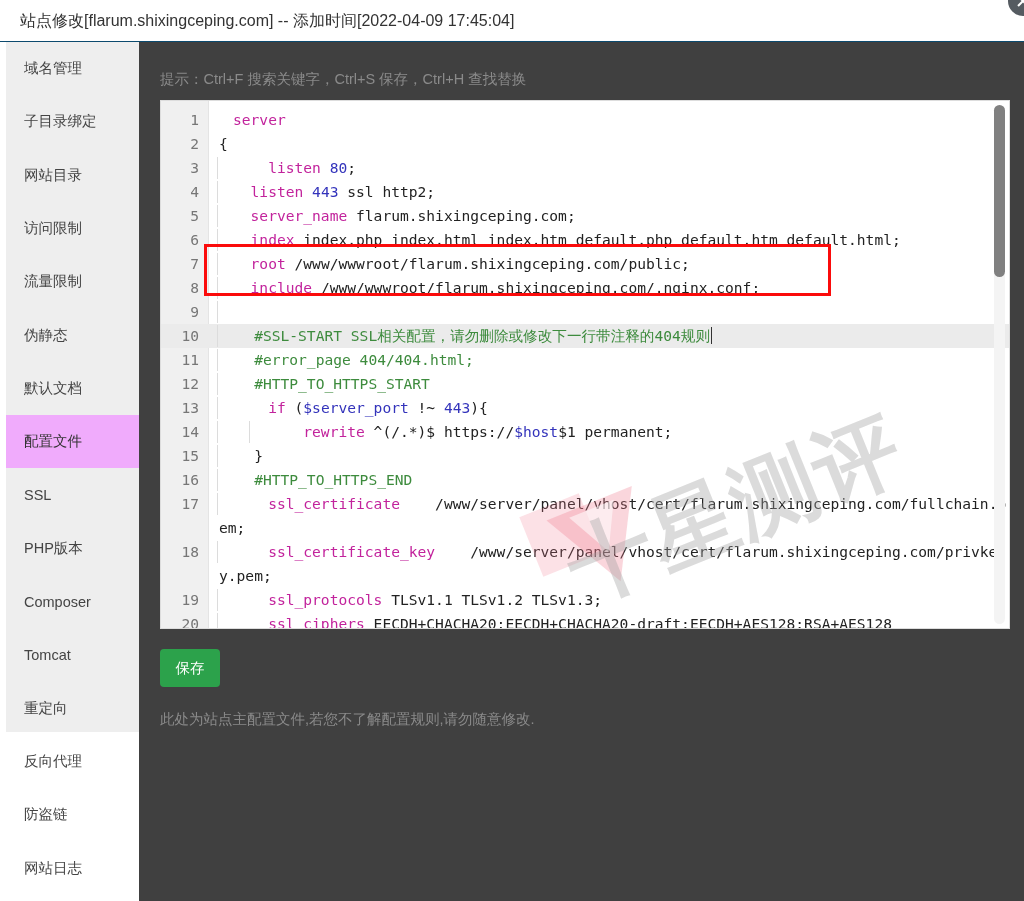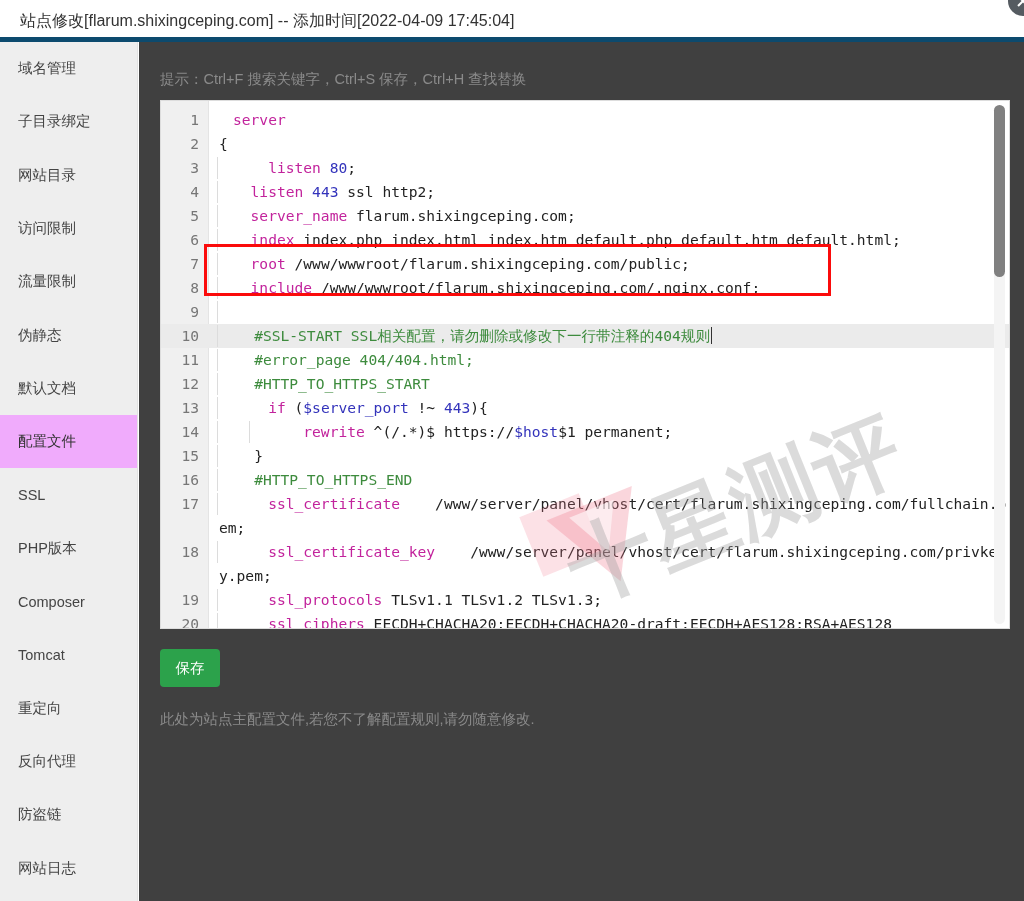--- a/index.html
+++ b/index.html
@@ -13,21 +13,21 @@
     position: relative;
     width: 1024px; height: 901px;
     background: #ffffff;
   }
 
   
   .header {
     position: absolute; left: 0; top: 0;
     width: 1024px; height: 42px;
     background: #ffffff;
-    border-bottom: 5px solid #0c4a6e;
+    border-bottom: 1px solid #0c4a6e;
     box-sizing: border-box;
   }
   .header-title {
     position: absolute; left: 20px; top: 11px;
     font-size: 16px; color: #333333;
     white-space: nowrap;
   }
   .close-btn {
     position: absolute; right: -14px; top: -14px;
     width: 30px; height: 30px; border-radius: 50%;
@@ -36,22 +36,22 @@
   }
   .close-btn .x1, .close-btn .x2 {
     position: absolute; left: 8px; top: 14px;
     width: 14px; height: 2px; background: #ffffff;
   }
   .close-btn .x1 { transform: rotate(45deg); }
   .close-btn .x2 { transform: rotate(-45deg); }
 
   
   .sidebar {
-    position: absolute; left: 0; top: 42px;
-    width: 138px; height: 859px;
+    position: absolute; left: 6px; top: 42px;
+    width: 138px; height: 690px;
     background: #eeeeee;
     border-right: 1px solid #e2e2e2;
     box-sizing: border-box;
   }
   .side-item {
     height: 53.3px;
     display: flex; align-items: center;
     padding-left: 18px;
     font-size: 14.5px;
     color: #444444;

